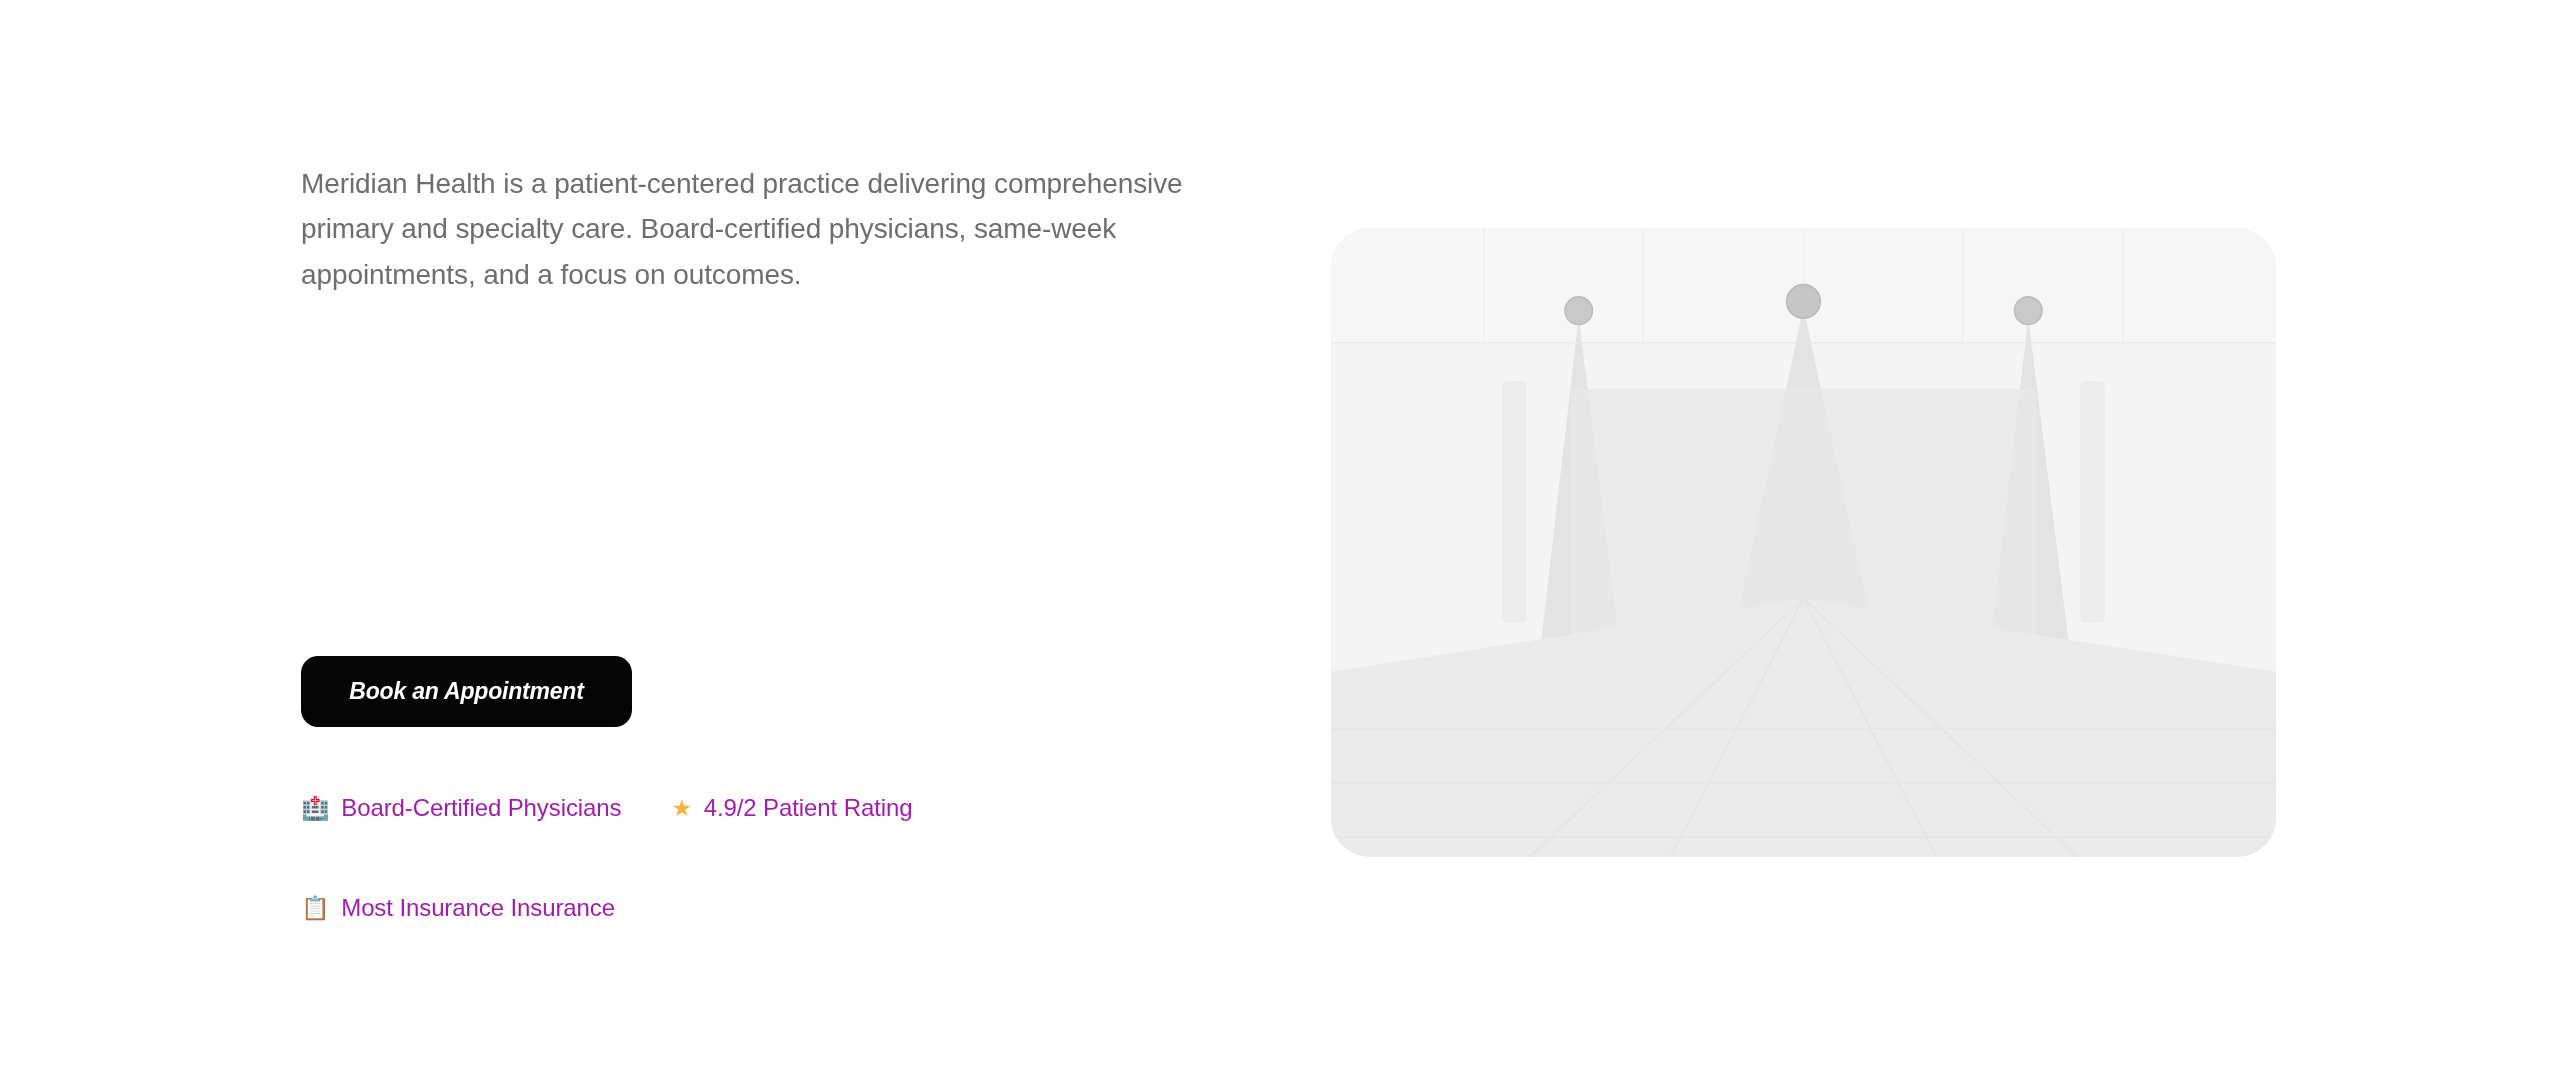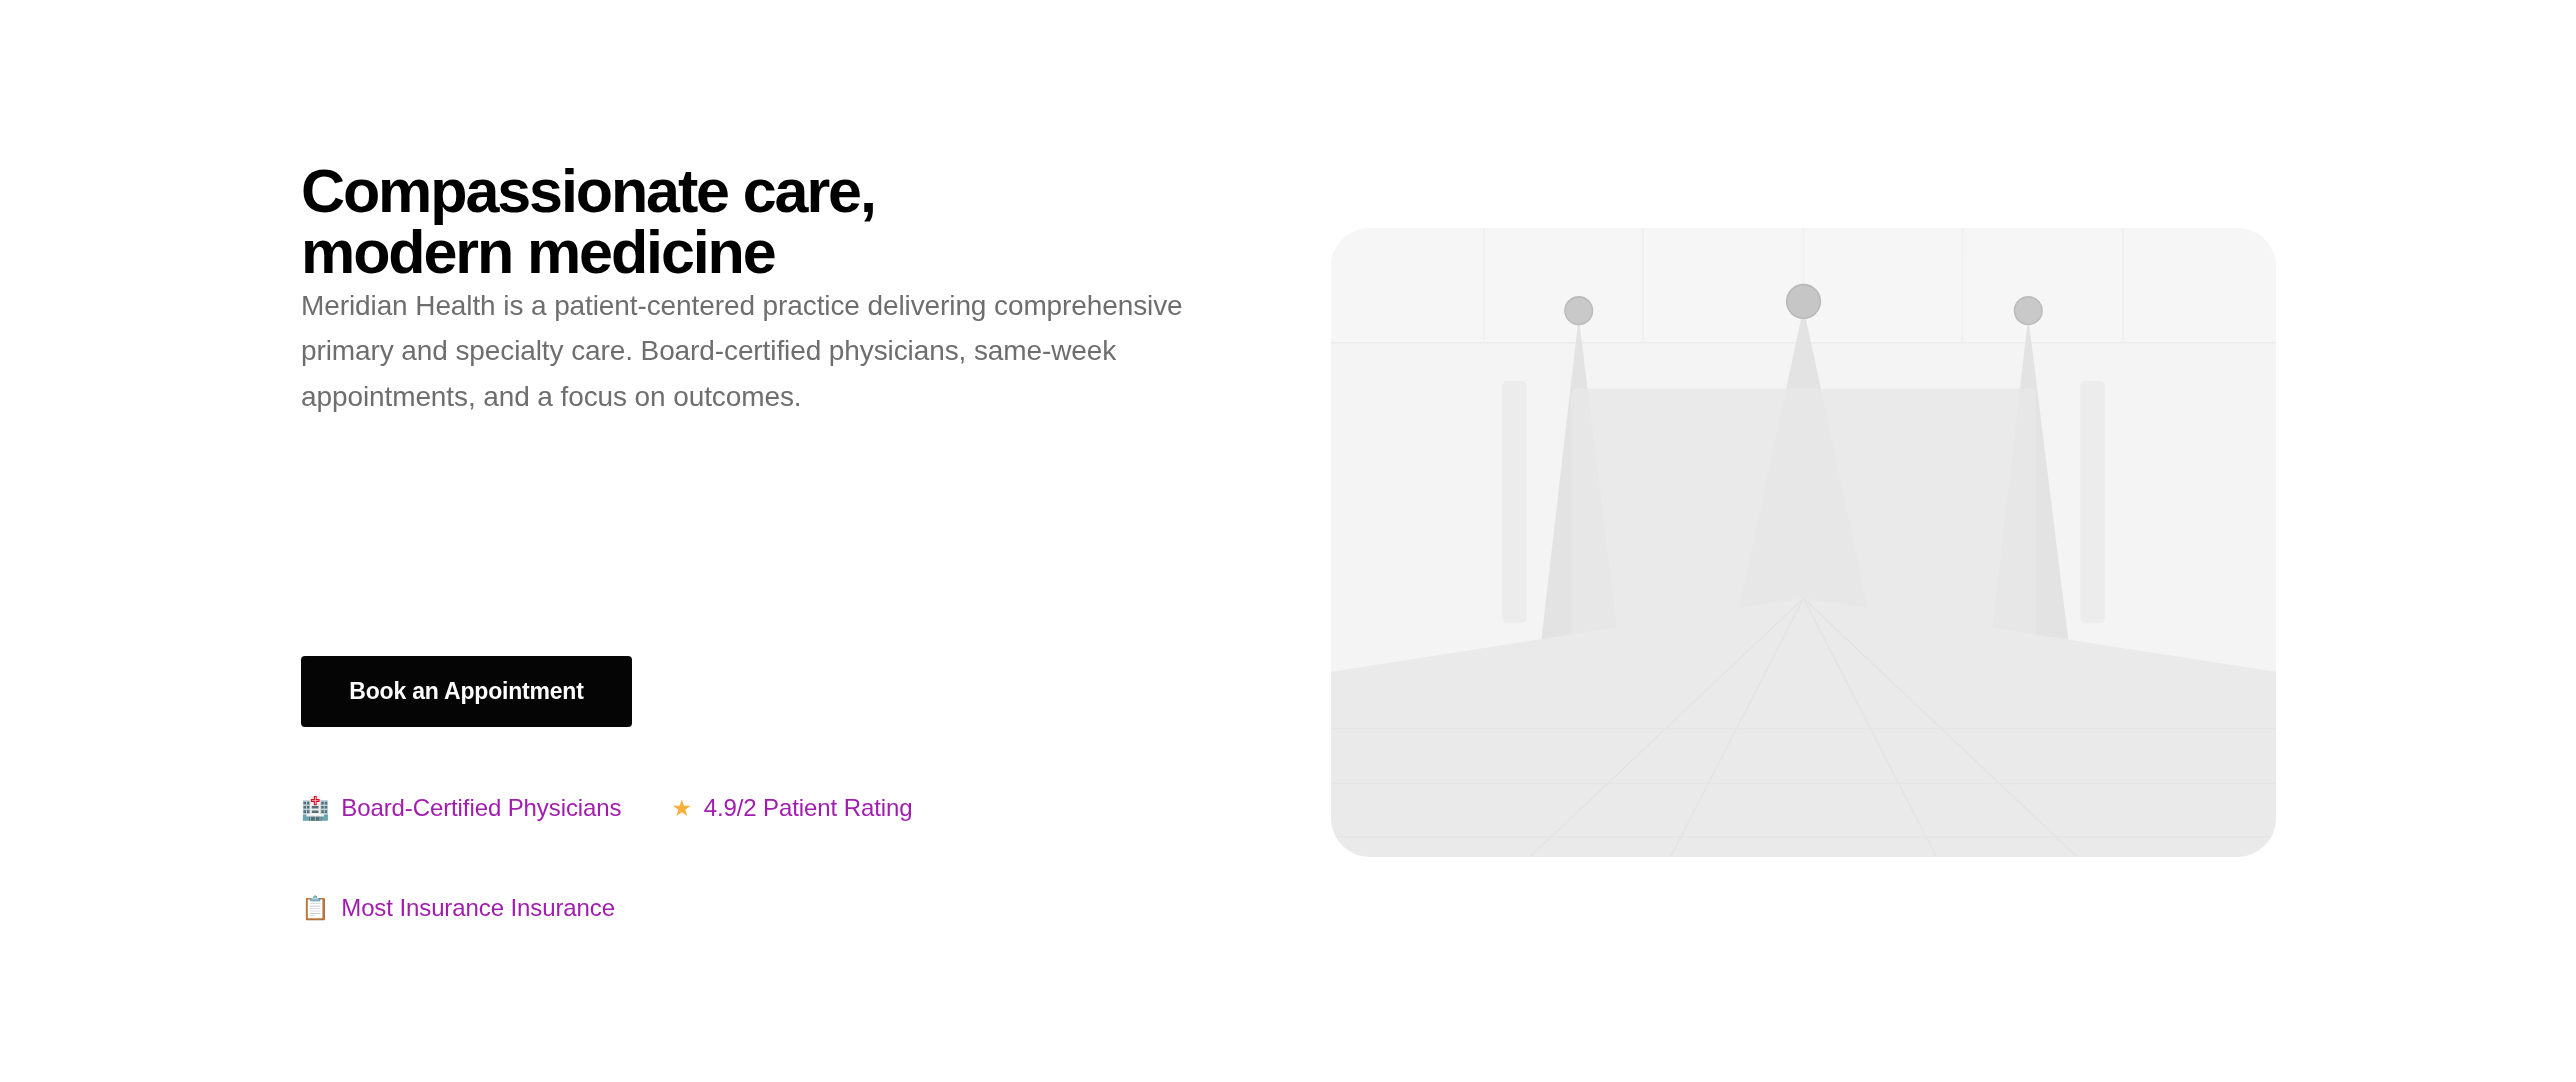--- a/index.html
+++ b/index.html
@@ -38,29 +38,30 @@
     color:#6e6e6e;
     width:903px;
   }
   .cta-button {
     position:absolute;
     left:301px; top:656px;
     width:331px; height:71px;
     background:#050505;
     color:#ffffff;
     border:none;
-    border-radius:4px;
+    border-radius:17px;
     font-family:"Liberation Sans", sans-serif;
     font-size:23px;
     font-weight:700;
     letter-spacing:-0.2px;
     cursor:pointer;
     display:flex;
     align-items:center;
     justify-content:center;
+    font-style:italic;
   }
 
   .badges {
     position:absolute;
     left:301px; top:794px;
     width:903px;
     display:flex;
     flex-wrap:wrap;
     align-items:center;
     row-gap:36px;
@@ -98,22 +99,20 @@
     overflow:hidden;
   }
   .illustration svg { display:block; width:100%; height:100%; }
 </style>
 </head>
 <body>
 
 <div id="stage">
 
   <div class="hero-copy">
-    <h1 class="headline">Compassionate care,
-modern medicine</h1>
     <p class="subcopy">Meridian Health is a patient-centered practice delivering comprehensive primary and specialty care. Board-certified physicians, same-week appointments, and a focus on outcomes.</p>
   </div>
 
   <button class="cta-button">Book an Appointment</button>
 
   <div class="badges">
 
     <div class="badge">
       <span class="badge-icon">🏥</span>
       <span class="badge-label">Board-Certified Physicians</span>

